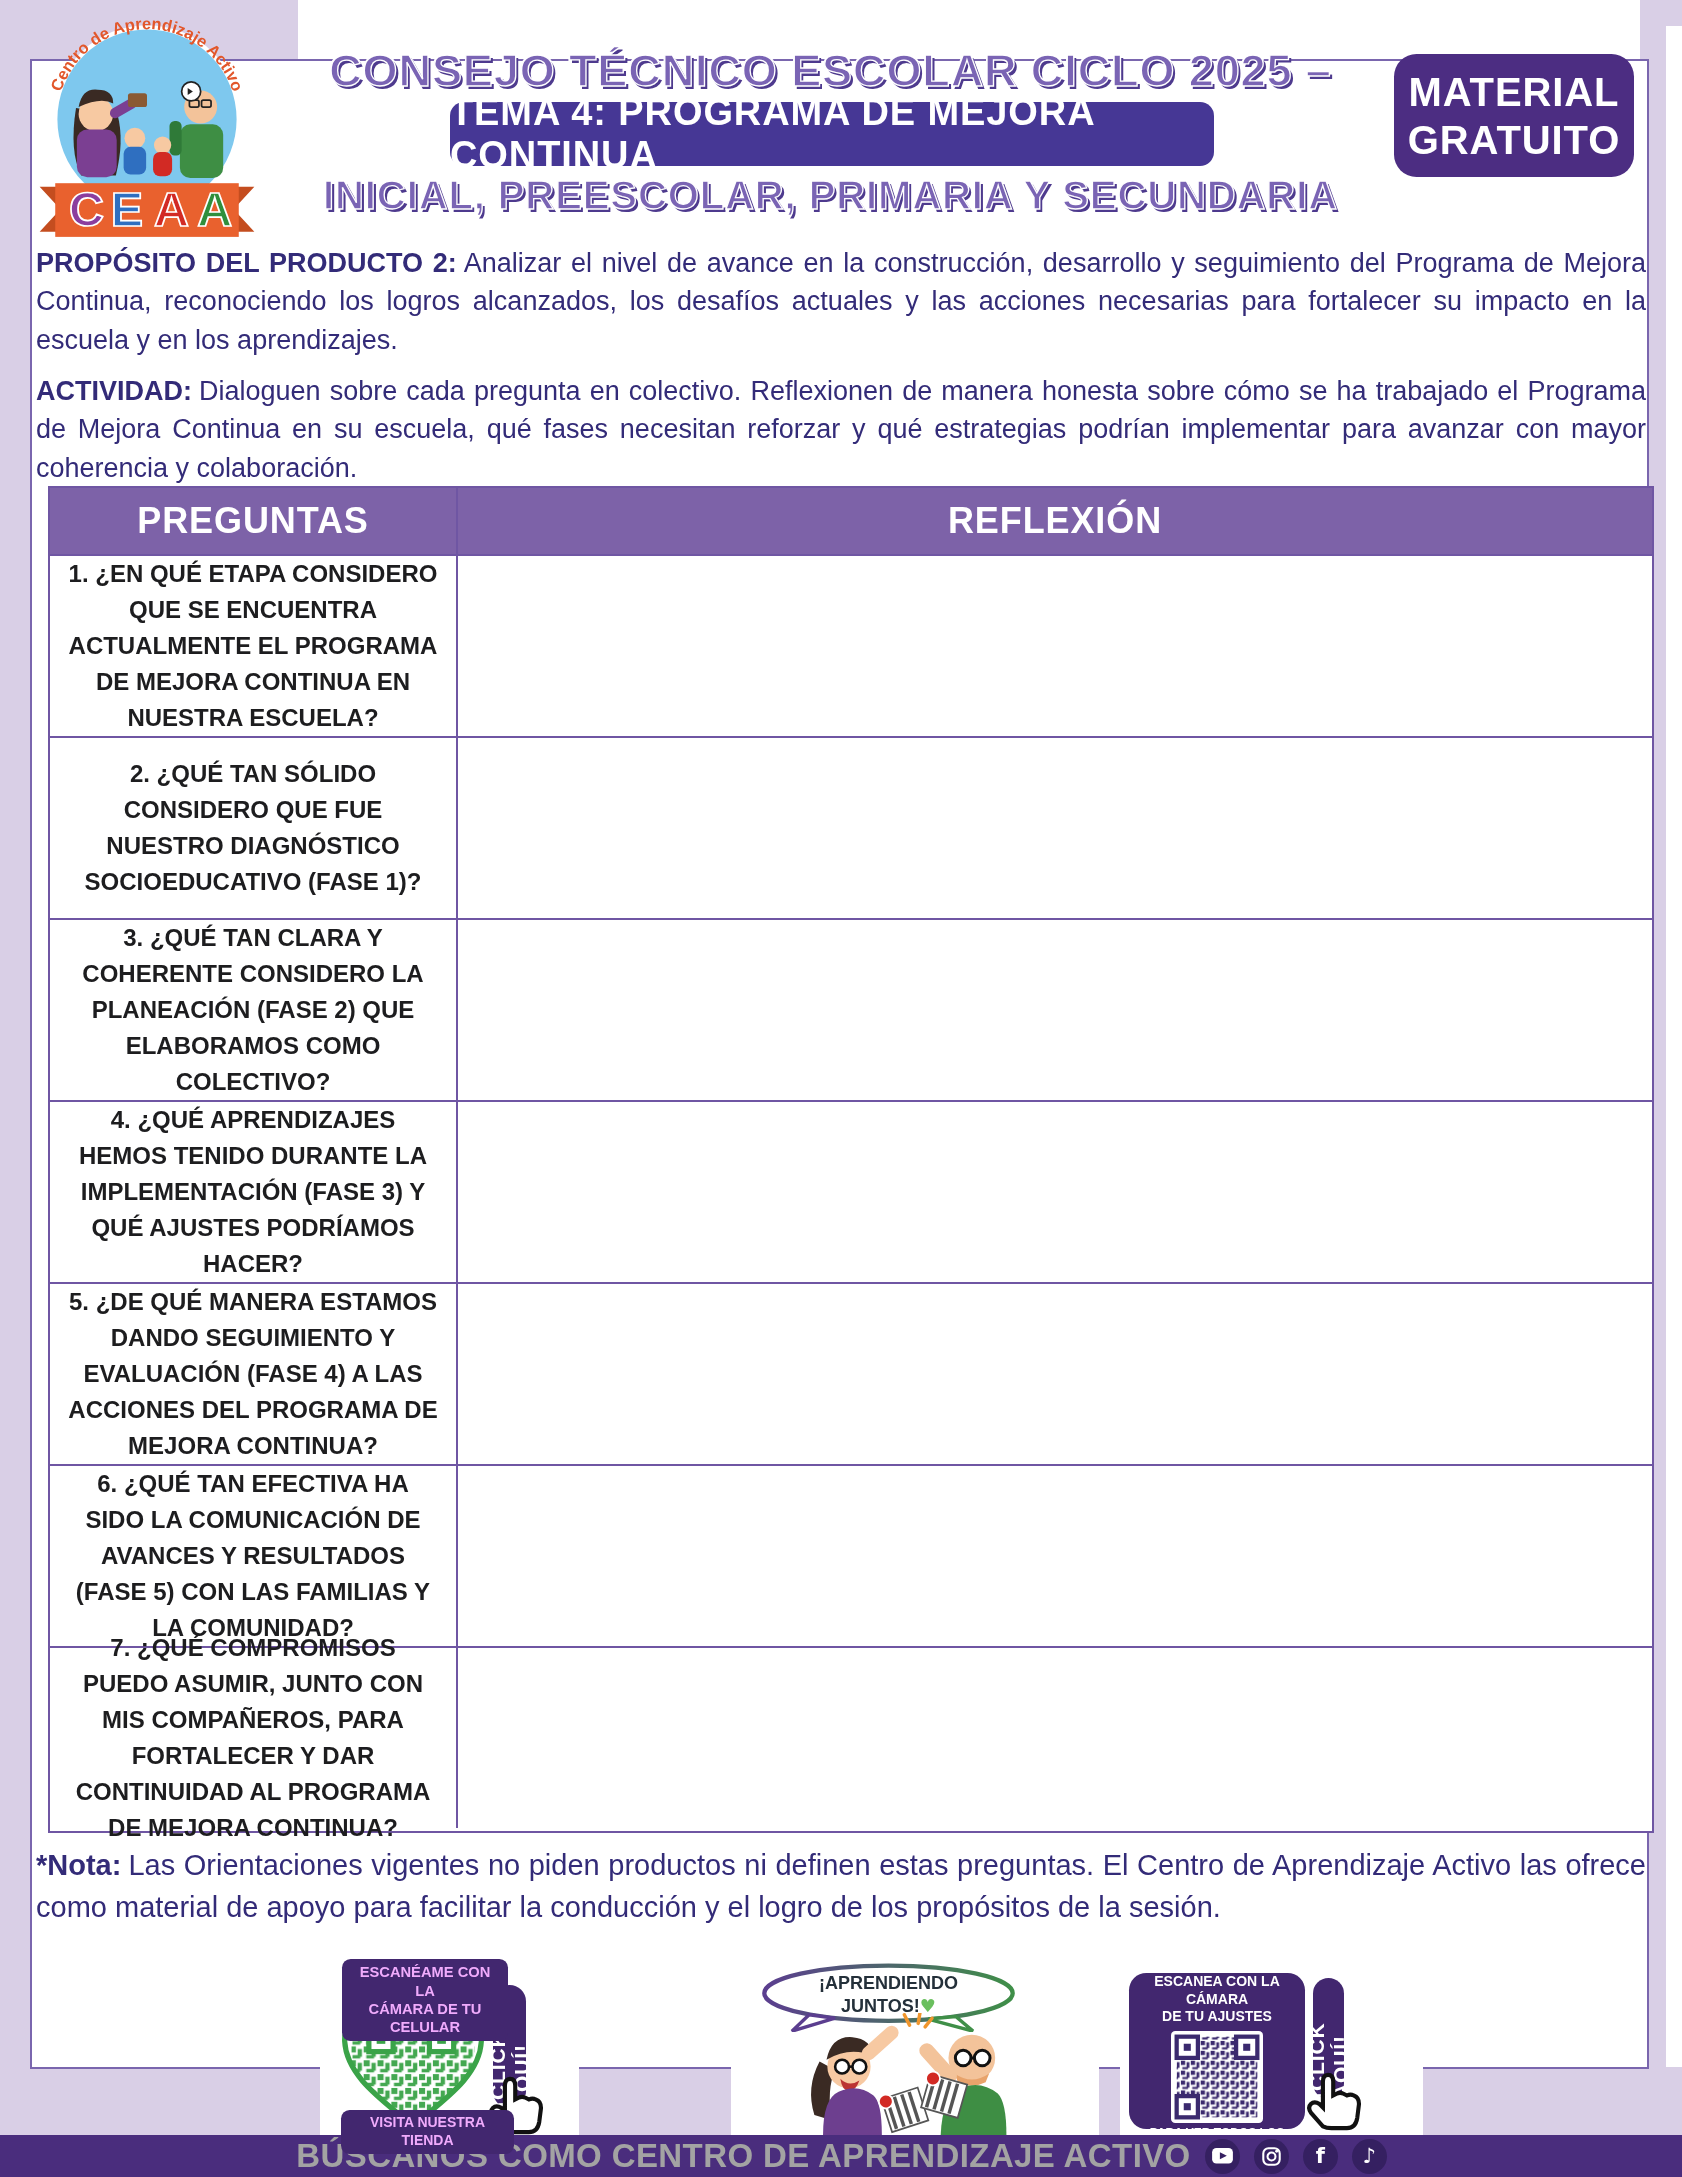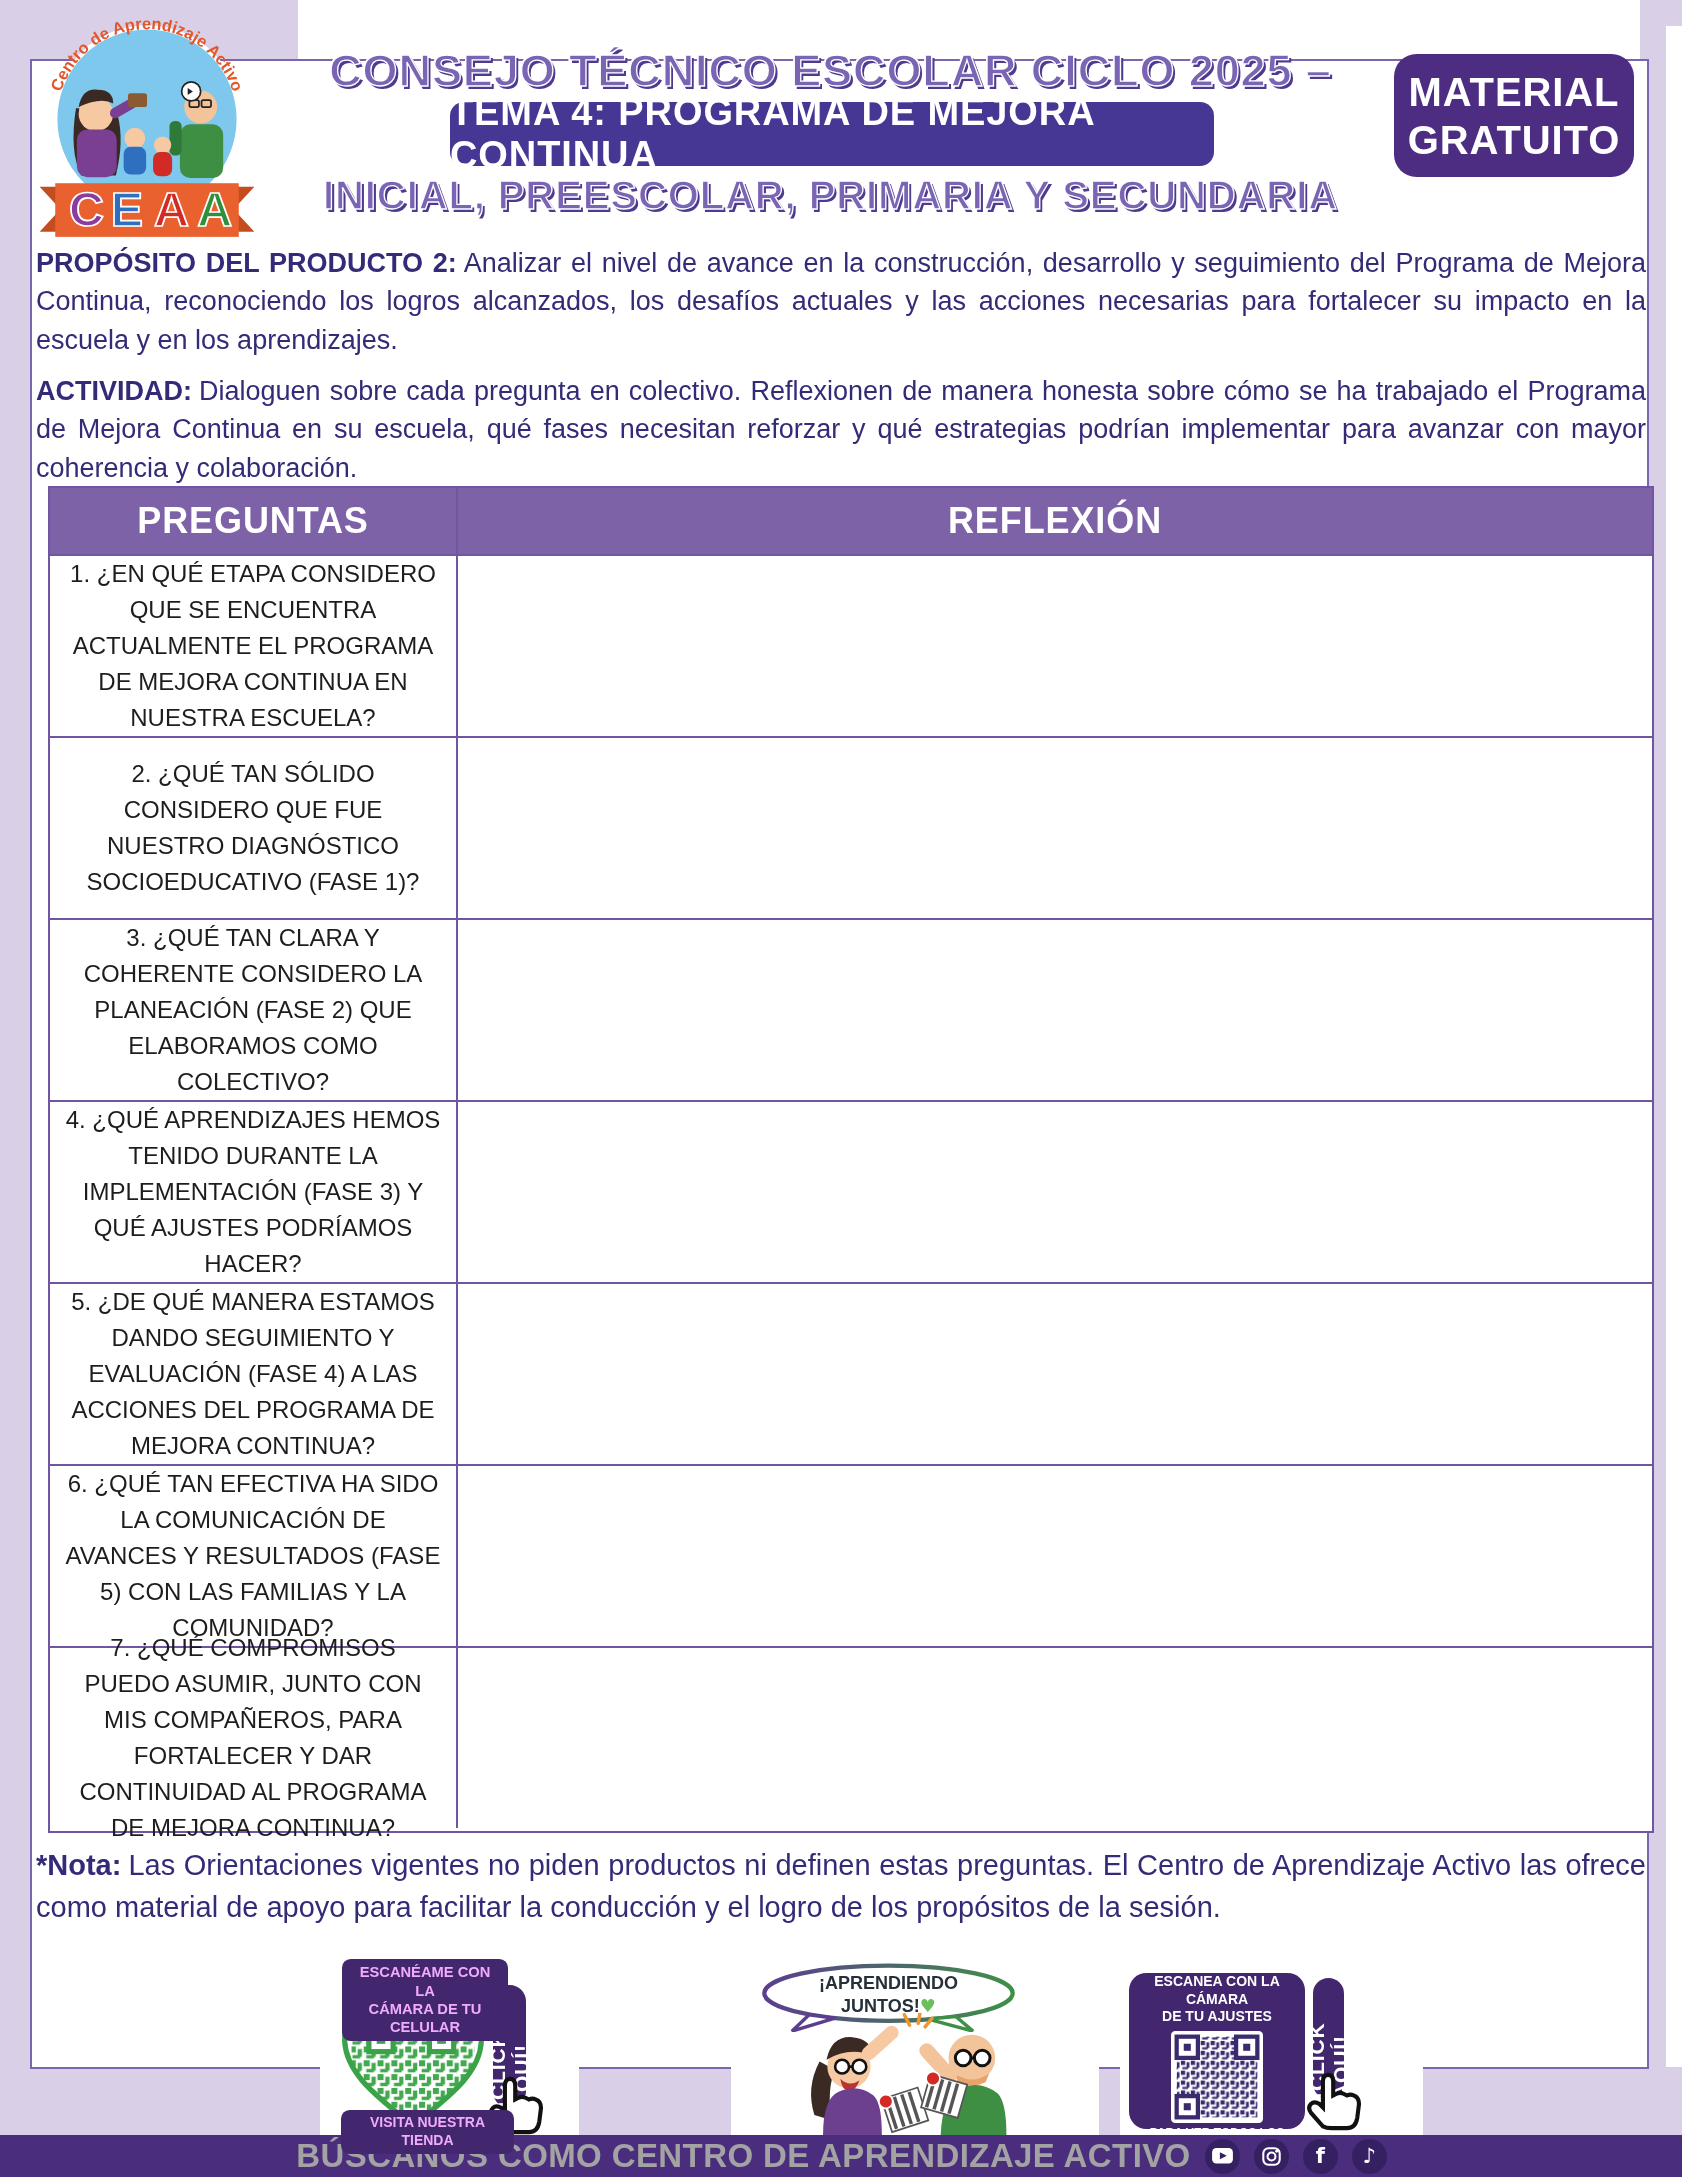--- a/index.html
+++ b/index.html
@@ -30,21 +30,21 @@
   .para.activity{top:372px;}
   .plabel{font-weight:bold;margin-right:7px;}
 
   
   .qtable{left:48px;top:486px;width:1602px;height:1343px;border:2.6px solid #6f56a3;background:#ffffff;
           display:grid;grid-template-columns:408px 1fr;grid-template-rows:66px repeat(7,182px);}
   .th{background:#7d62a8;color:#ffffff;font-size:36px;font-weight:bold;display:flex;
       align-items:center;justify-content:center;letter-spacing:0.9px;}
   .th.c1{border-right:2.6px solid #6f56a3;}
   .qcell{border-right:2.6px solid #6f56a3;border-top:2.6px solid #6f56a3;display:flex;align-items:center;
-         justify-content:center;padding:5.2px 15.6px;font-size:24px;font-weight:normal;color:#1d1d1f;
+         justify-content:center;padding:5.2px 15.6px;font-size:24px;font-weight:bold;color:#1d1d1f;
          text-align:center;line-height:1.5;}
   .rcell{border-top:2.6px solid #6f56a3;background:#ffffff;}
 
   
   .note{left:36px;top:1844px;width:1610px;font-size:29px;line-height:1.45;text-align:justify;
         color:#332b78;}
 
   
   .qr-label{background:#42276f;border-radius:8.6px;color:#f0abfc;font-weight:bold;text-align:center;
             line-height:1.25;padding:4.3px 7px;}

